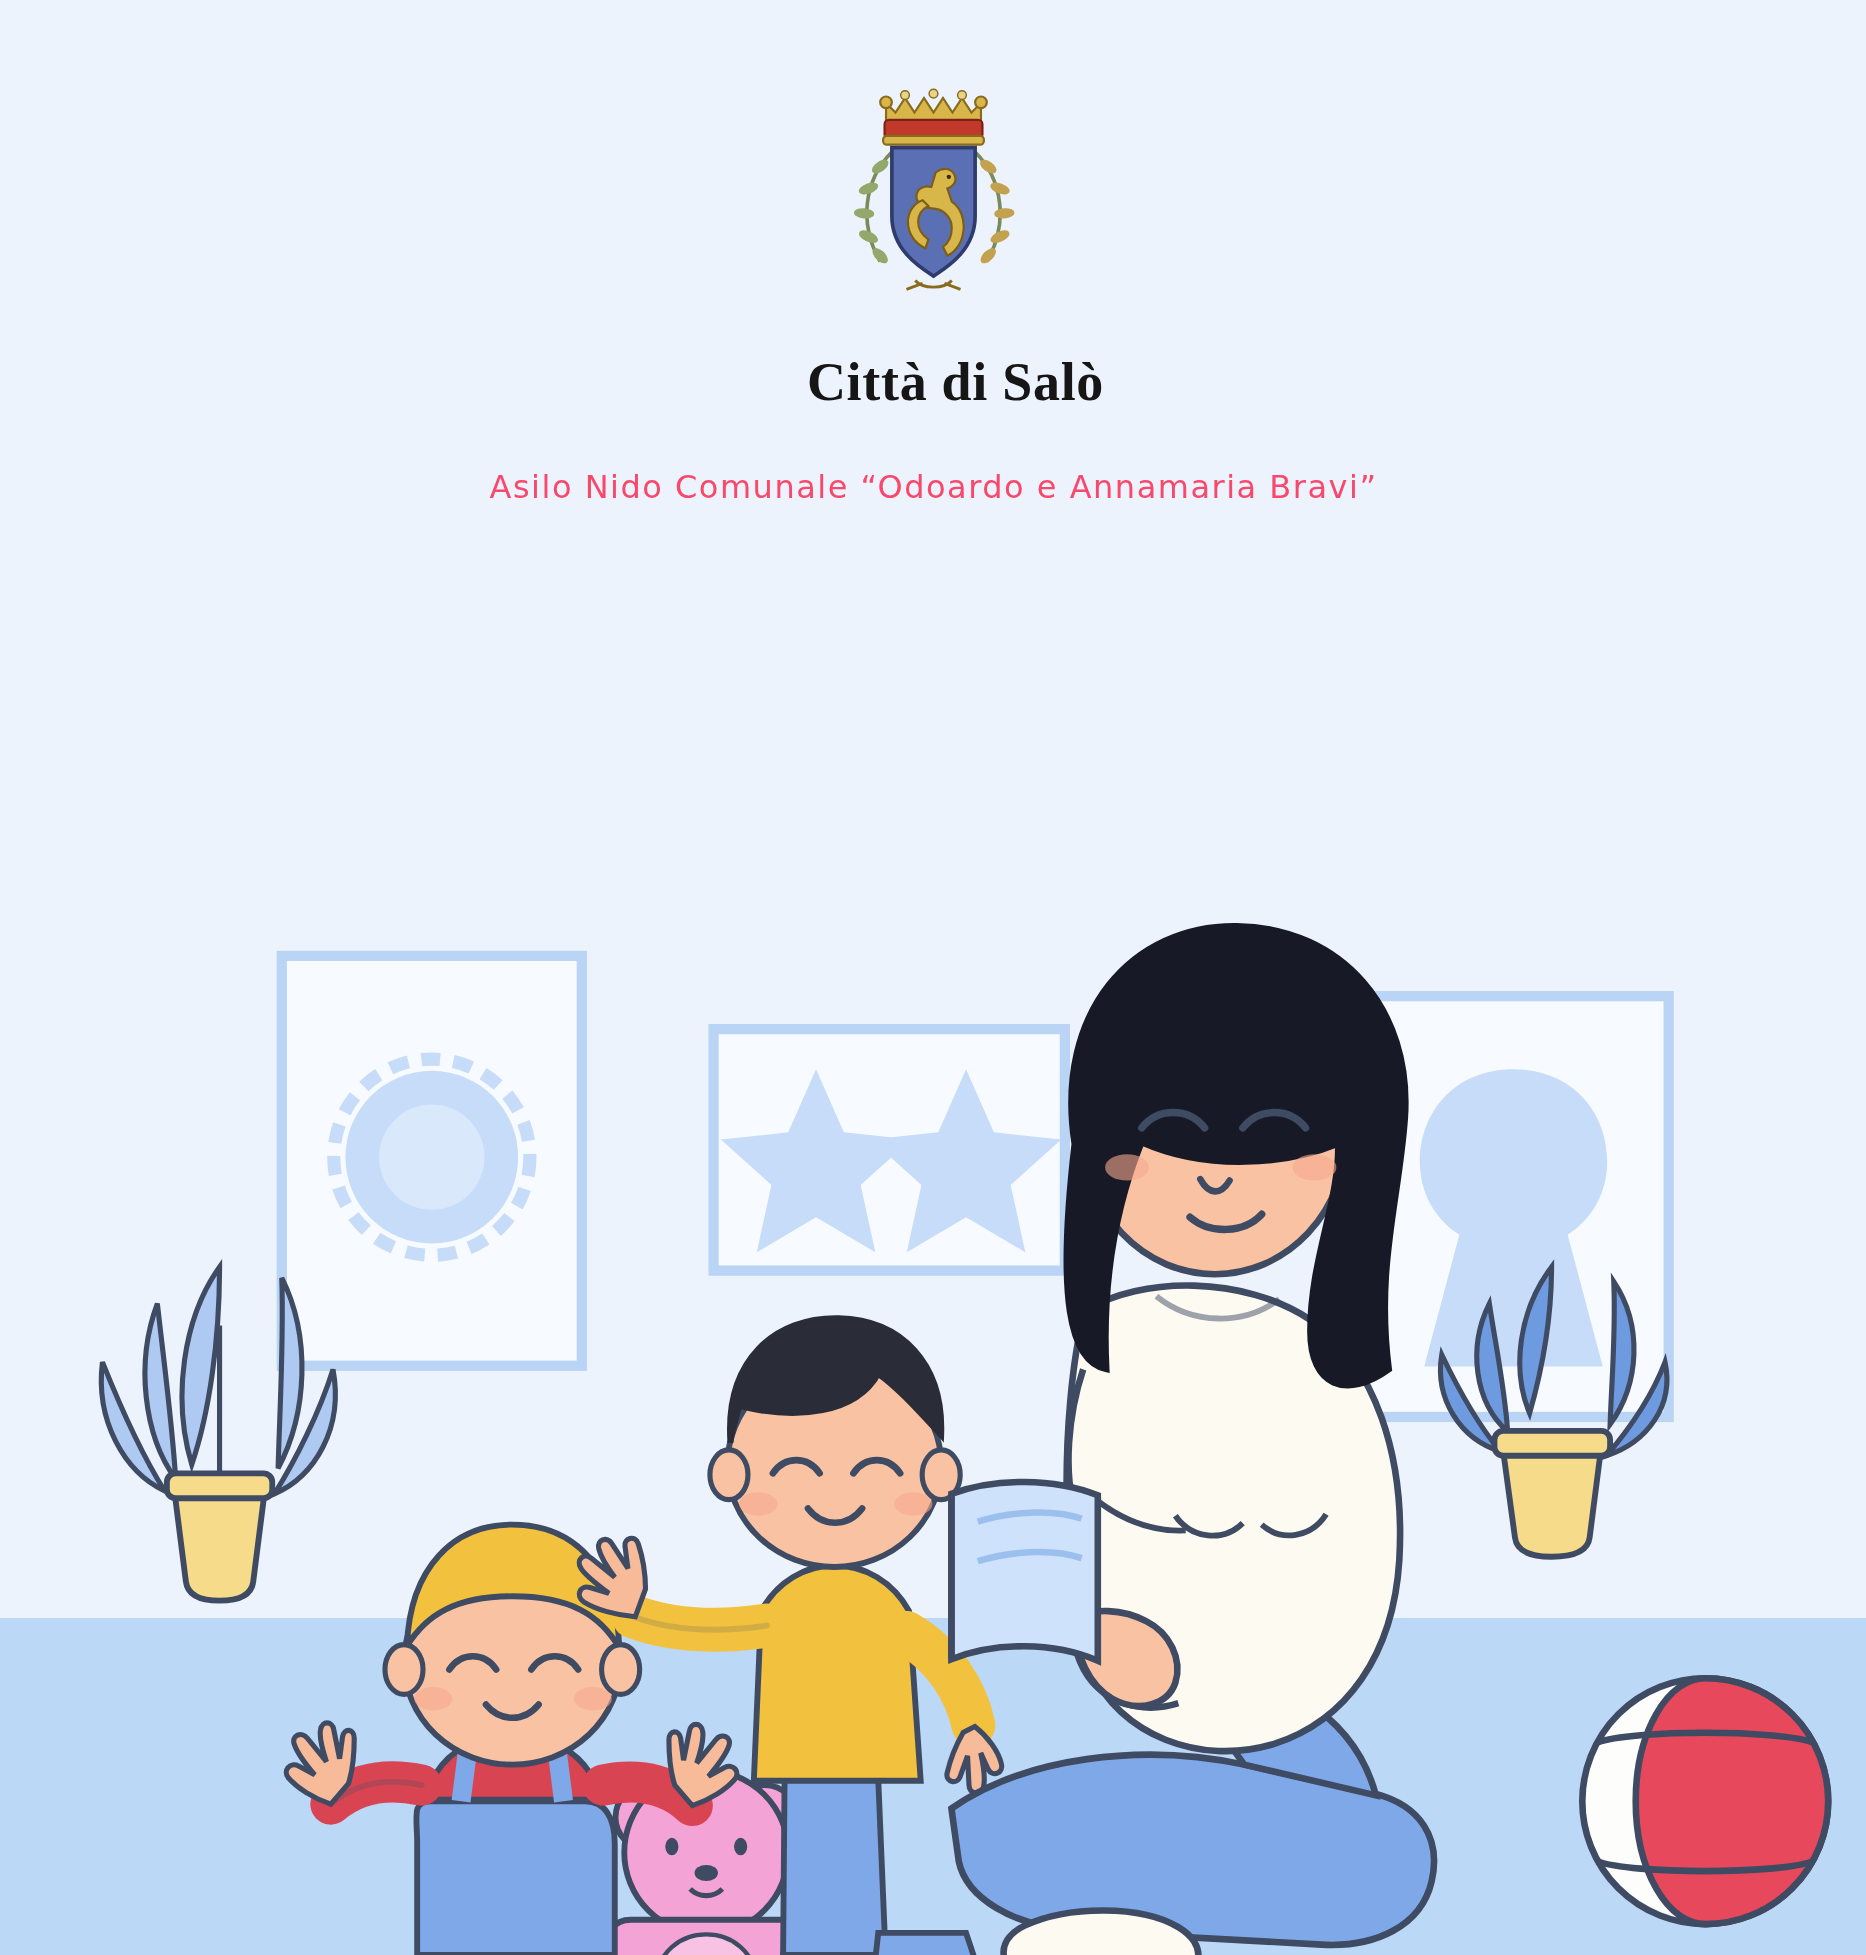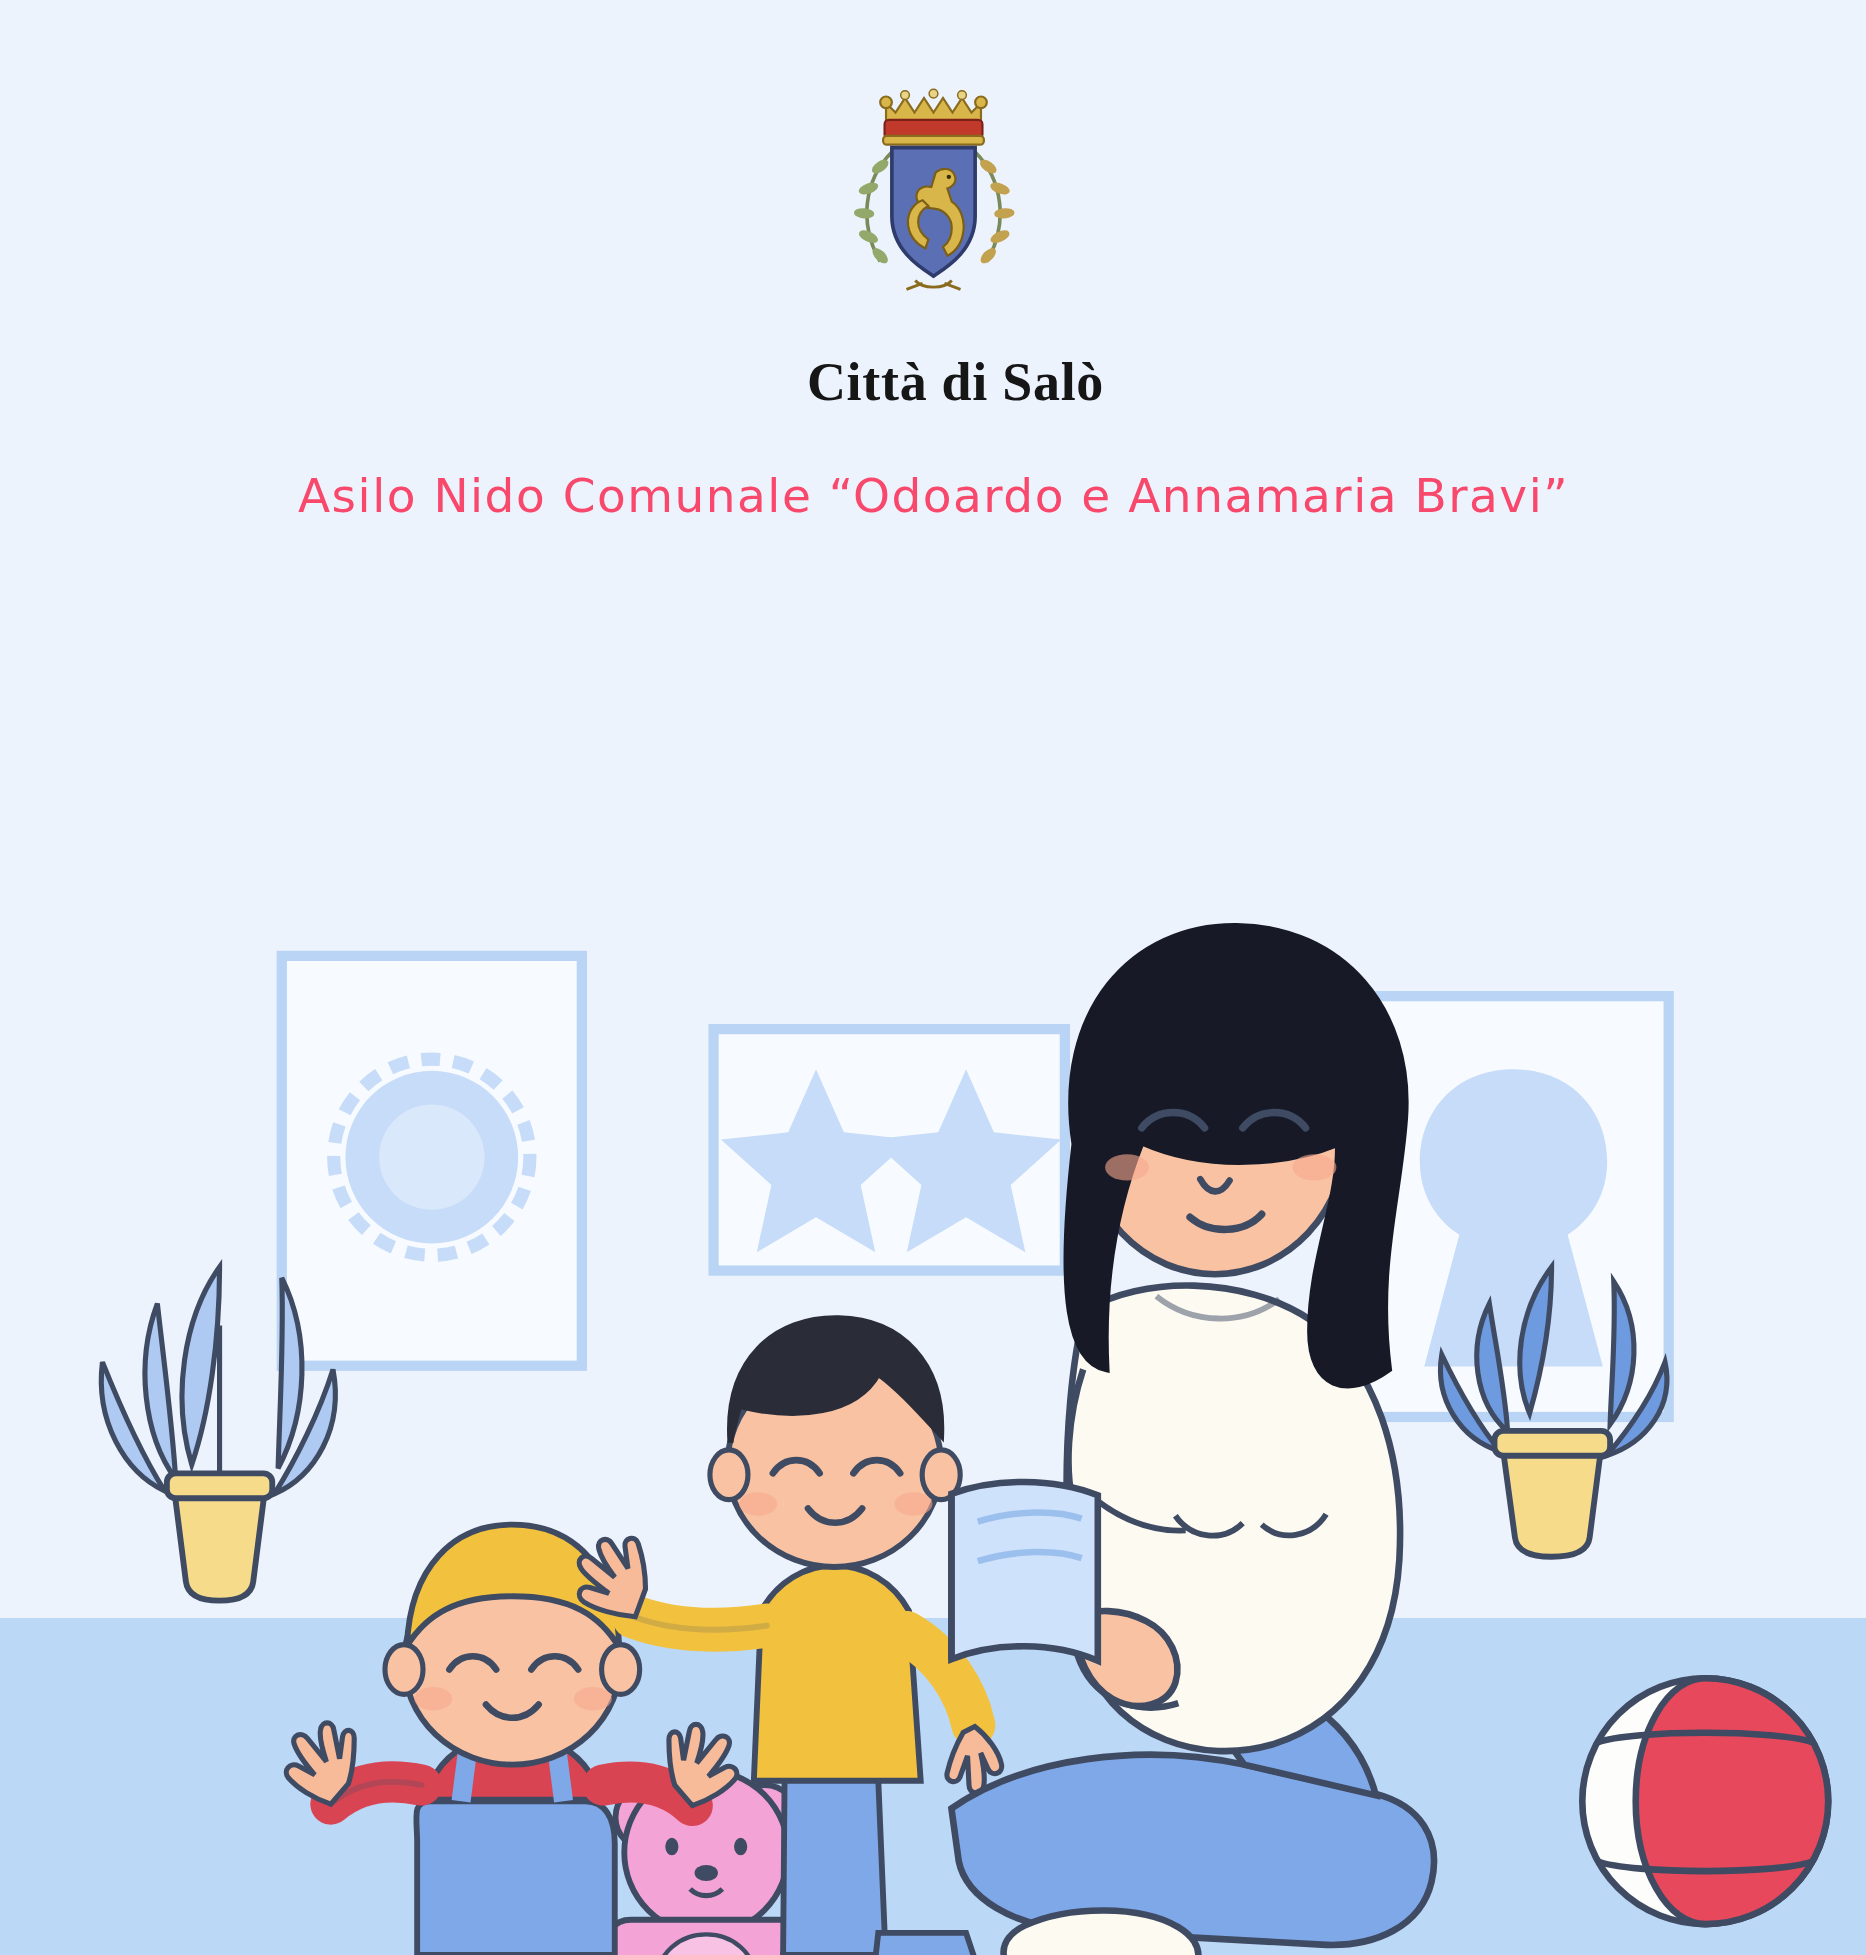--- a/index.html
+++ b/index.html
@@ -46,21 +46,21 @@
   }
 
   
   .subtitle-pink {
     position: absolute;
     top: 468px;
     left: 0;
     width: 100%;
     text-align: center;
     color: #f8486b;
-    font-size: 47px;
+    font-size: 32px;
     letter-spacing: 1.5px;
     font-family: "DejaVu Sans", sans-serif;
   }
   .title-block {
     position: absolute;
     top: 556px;
     left: 0;
     width: 100%;
     text-align: center;
     color: #121212;

